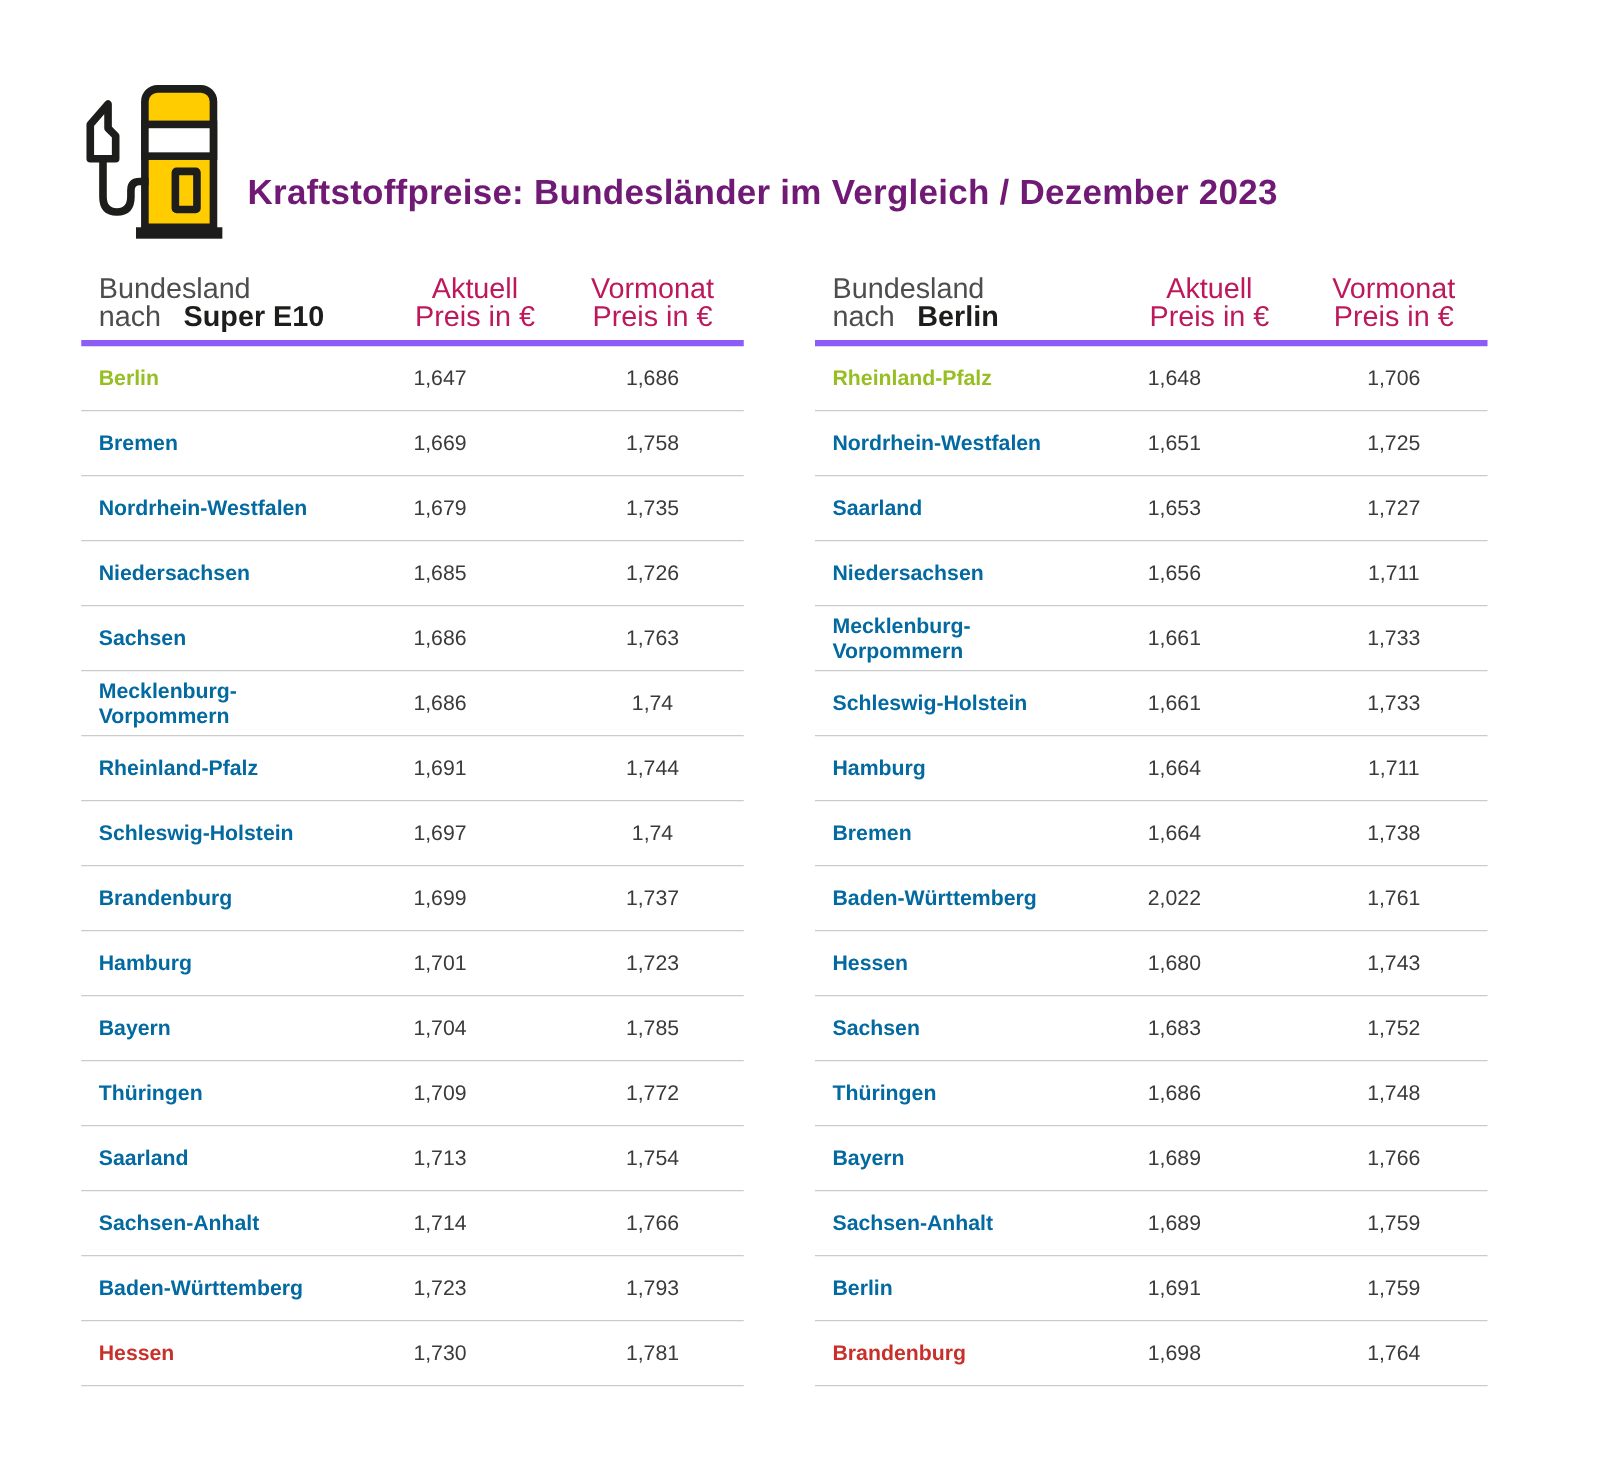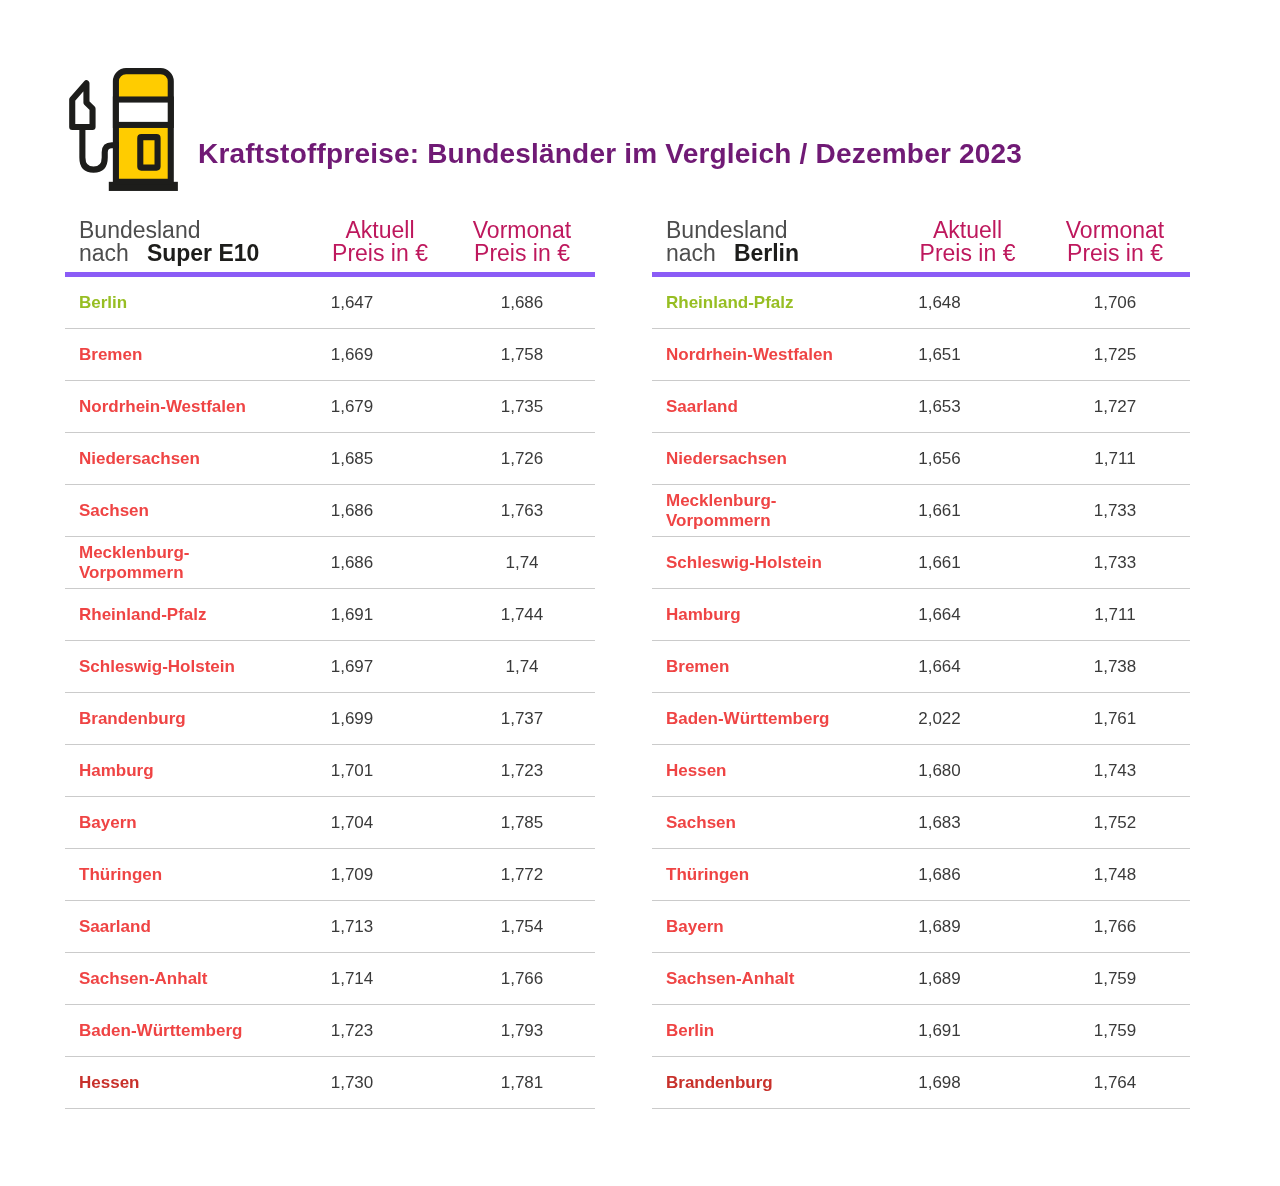--- a/index.html
+++ b/index.html
@@ -24,21 +24,21 @@
     height:53px; border-bottom:5px solid #8b5cf6;
     font-size:23px; line-height:23px; align-items:start;
   }
   .state-head { color:#4d4d4d; padding-left:14px; }
   .state-head .fuel-name { color:#1d1d1b; font-weight:bold; margin-left:18px; }
   .price-head { color:#be185d; text-align:center; }
   .row {
     height:51px; border-bottom:1px solid #cbcbcb;
     align-items:center; font-size:17px;gap:28px;
   }
-  .state { font-weight:bold; color:#ef4444; padding-left:14px; }
+  .state { font-weight:bold; color:#0369a1; padding-left:14px; }
   .state.hl-green { color:#97be23; }
   .state.hl-red   { color:#c8312b; }
   .num { text-align:center; color:#3a3a3a; }
   .footnote {
     position:absolute; left:65px; top:1119px; width:1160px;
     font-size:14.5px; line-height:22px; color:#3b3b3b;
   }
 </style>
 </head>
 <body>

